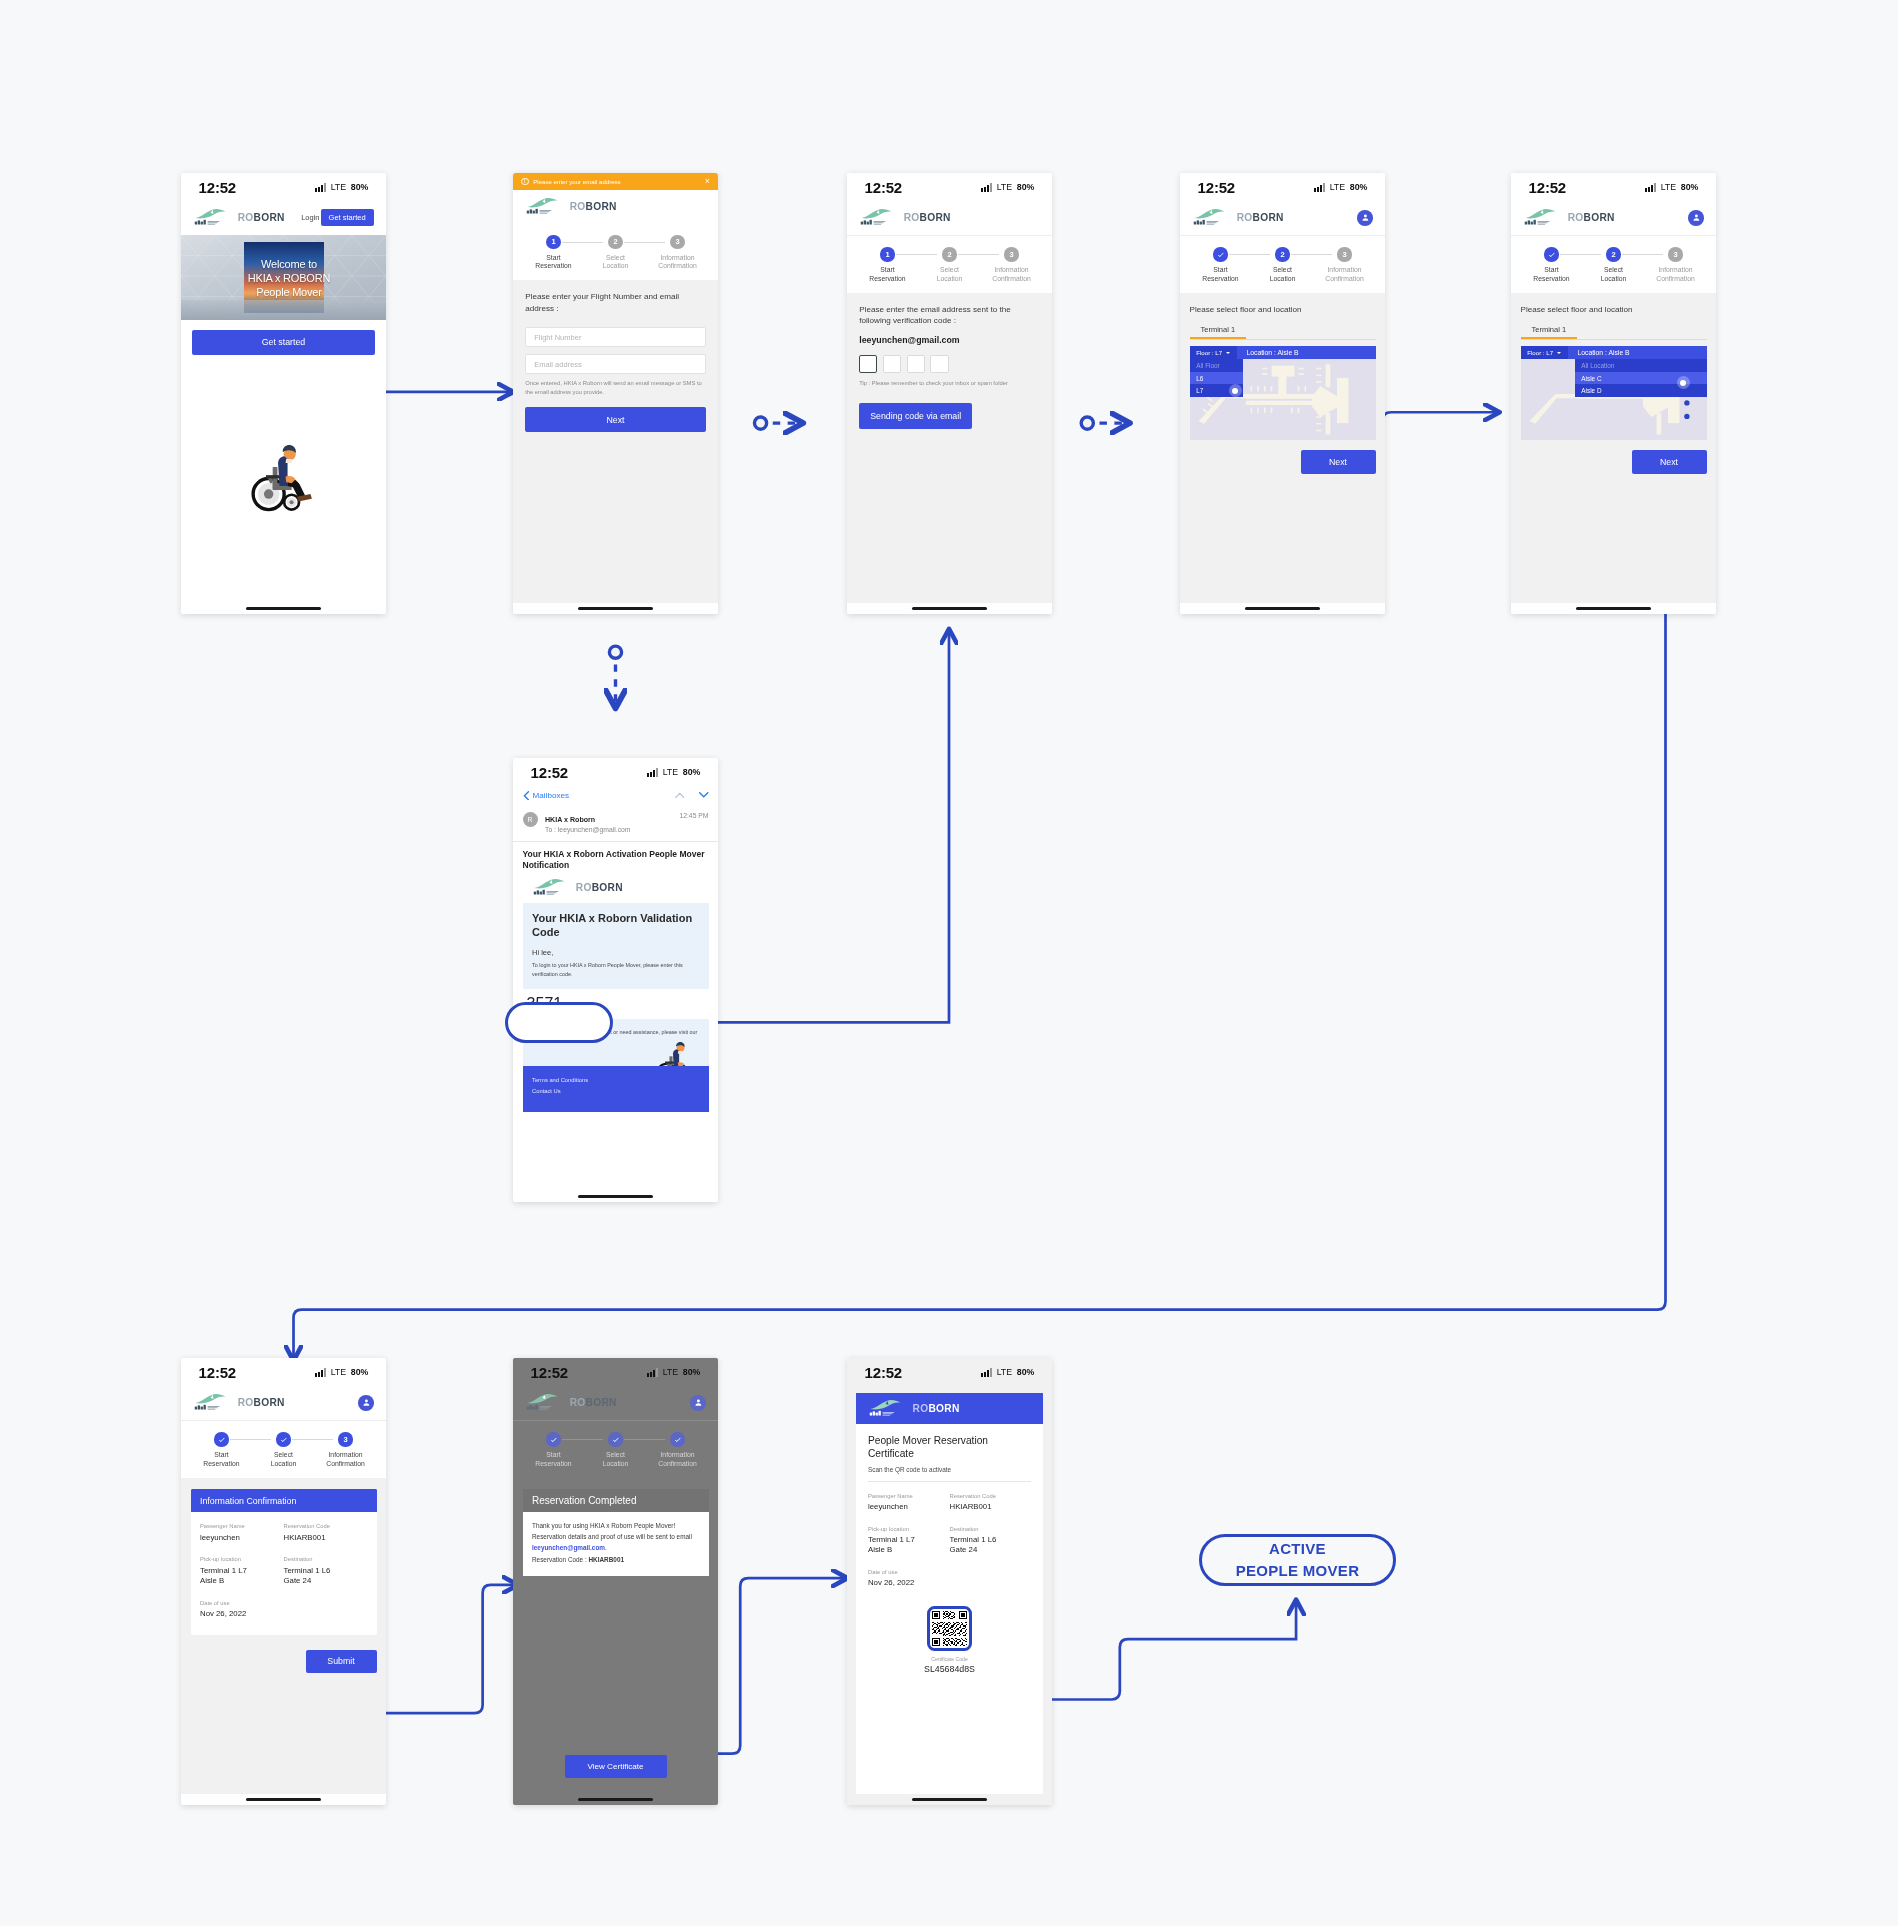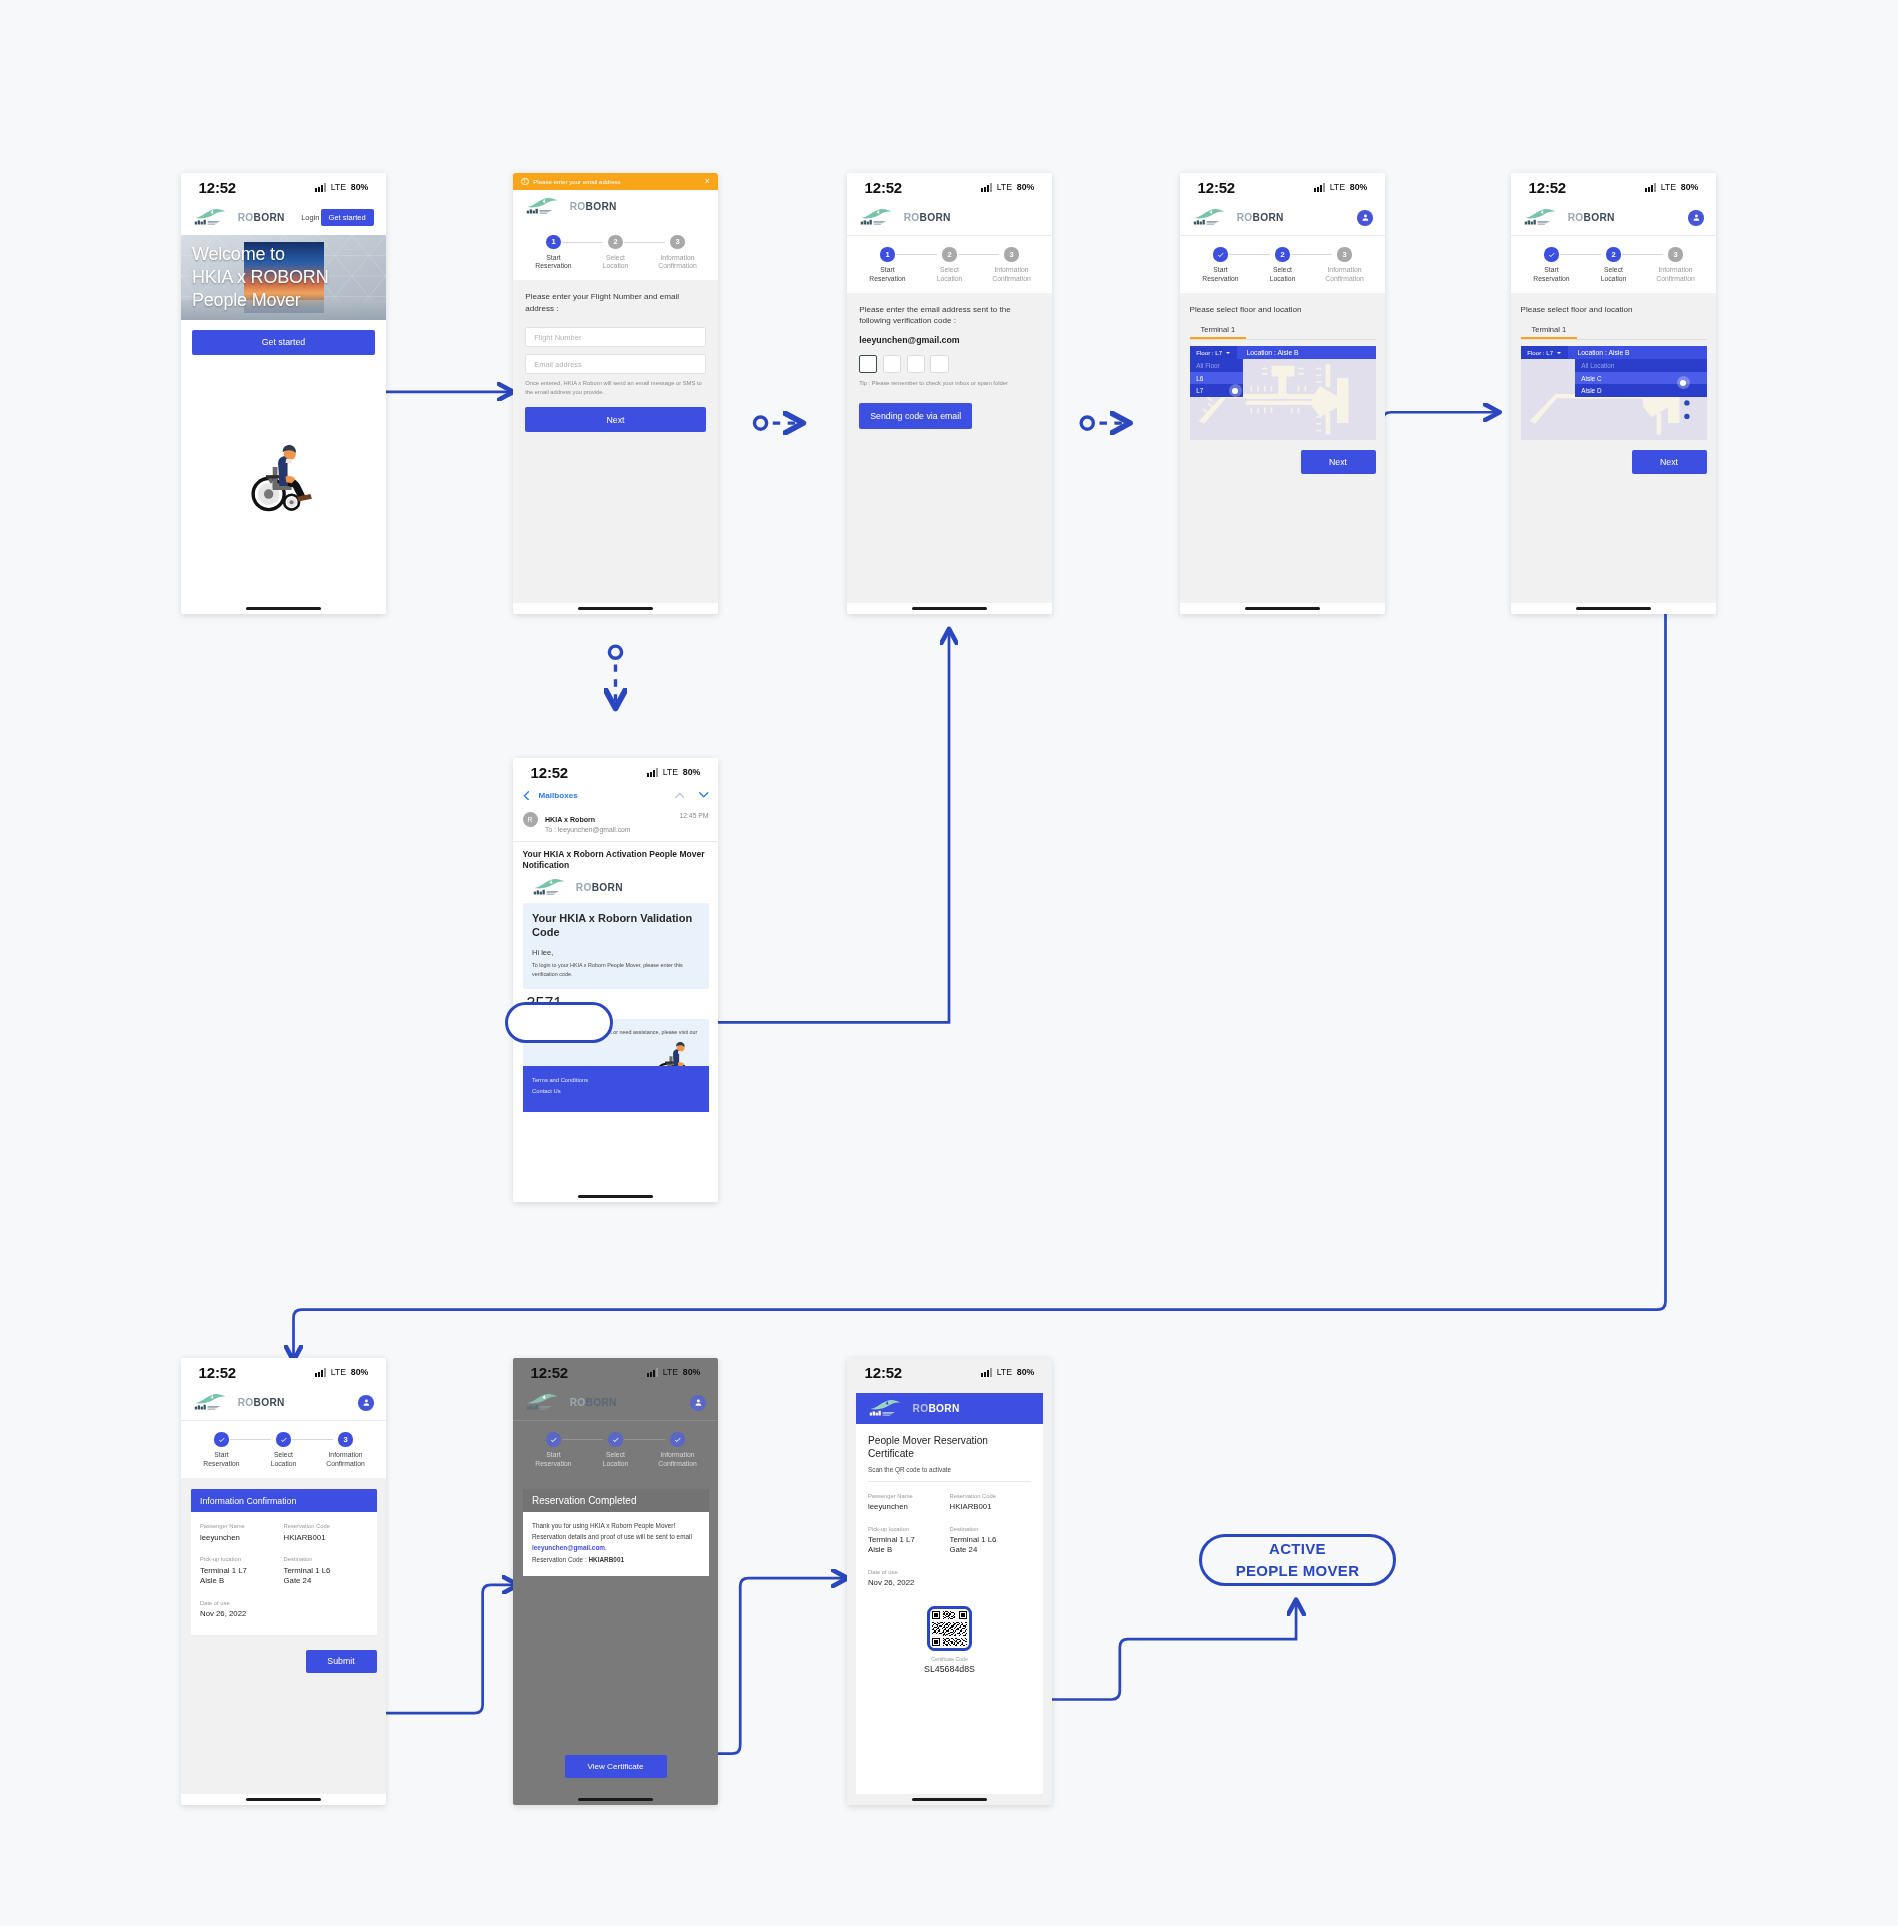--- a/index.html
+++ b/index.html
@@ -122,22 +122,22 @@
     background: linear-gradient(160deg,#d8dde3 0%,#c3cbd4 38%,#aab4bf 100%);
   }
   .hero-grid { position:absolute; inset:0; opacity:0.45;}
   .hero-photo {
     position:absolute; left:50%; top:6.8px; transform:translateX(-50%);
     width: 80px; height: 71px;
     background: linear-gradient(180deg,#14306b 0%,#2a5fa8 30%,#c96a4a 58%,#f0a35c 72%,#2d4f7c 100%);
   }
   .hero-text {
     position:absolute; inset:0; display:flex; flex-direction:column;
-    justify-content:center; color:#fff;
-    font-size: 18px; line-height:1.28; text-shadow:0 0.7px 2px rgba(0,0,0,.35);
+    align-items:center; justify-content:center; color:#fff;
+    font-size: 11px; line-height:1.28; text-shadow:0 0.7px 2px rgba(0,0,0,.35);
     letter-spacing:-0.2px;
     padding-left:11px;
   }
   .hero-bottom {
     position:absolute;left:0;right:0;bottom:0;height:20.3px;
     background: linear-gradient(180deg, rgba(180,190,200,.6), rgba(150,162,175,.85));
   }
   .cta-wrap { background:#fff; padding: 9.5px 11px 0 11px;}
   .cta {
     background:#3d4fe0;color:#fff;text-align:center;font-size:8.8px;
@@ -228,21 +228,21 @@
     align-items:center;justify-content:center;
     color:#2b47bf; font-weight:bold; font-size:15px; line-height:1.45;
     letter-spacing:0.3px;
   }
 
   
   .mailnav {
     display:flex;align-items:center;justify-content:space-between;
     padding: 4.1px 9.5px 6.8px 9.5px; background:#fff;
   }
-  .mailboxes { display:flex;align-items:center;gap:10px;color:#2b7cf6;font-size:8.1px;font-weight:bold;}
+  .mailboxes { display:flex;align-items:center;gap:4px;color:#2b7cf6;font-size:8.1px;}
   .mail-chevrons { display:flex;gap:15px;align-items:center;}
   .mailhdr { display:flex;align-items:flex-start;gap:7.5px;padding: 5.4px 9.5px 8.1px 9.5px; border-bottom:0.7px solid #e6e6e6;}
   .mail-av { width:15px;height:15px;border-radius:50%;background:#a8a8a8;color:#fff;font-size:6.8px;display:flex;align-items:center;justify-content:center;}
   .mail-from { font-size:7.1px;font-weight:bold;color:#1f1f1f;}
   .mail-to { font-size:6.8px;color:#8a8a8a;margin-top:1.4px;}
   .mail-time { font-size:6.8px;color:#8a8a8a;}
   .mail-subj { font-size:8.5px;font-weight:bold;color:#1f1f1f;line-height:1.35;padding: 6.8px 9.5px 0 9.5px;}
   .mail-logo { padding: 6.8px 9.5px 5.4px 19px;}
   .mail-card { background:#e9f1fb; margin: 0 9.5px; padding: 9.5px 9.5px 11px 9.5px;}
   .mail-h1 { font-size:11px;font-weight:bold;color:#2b2b2b;line-height:1.25;}

